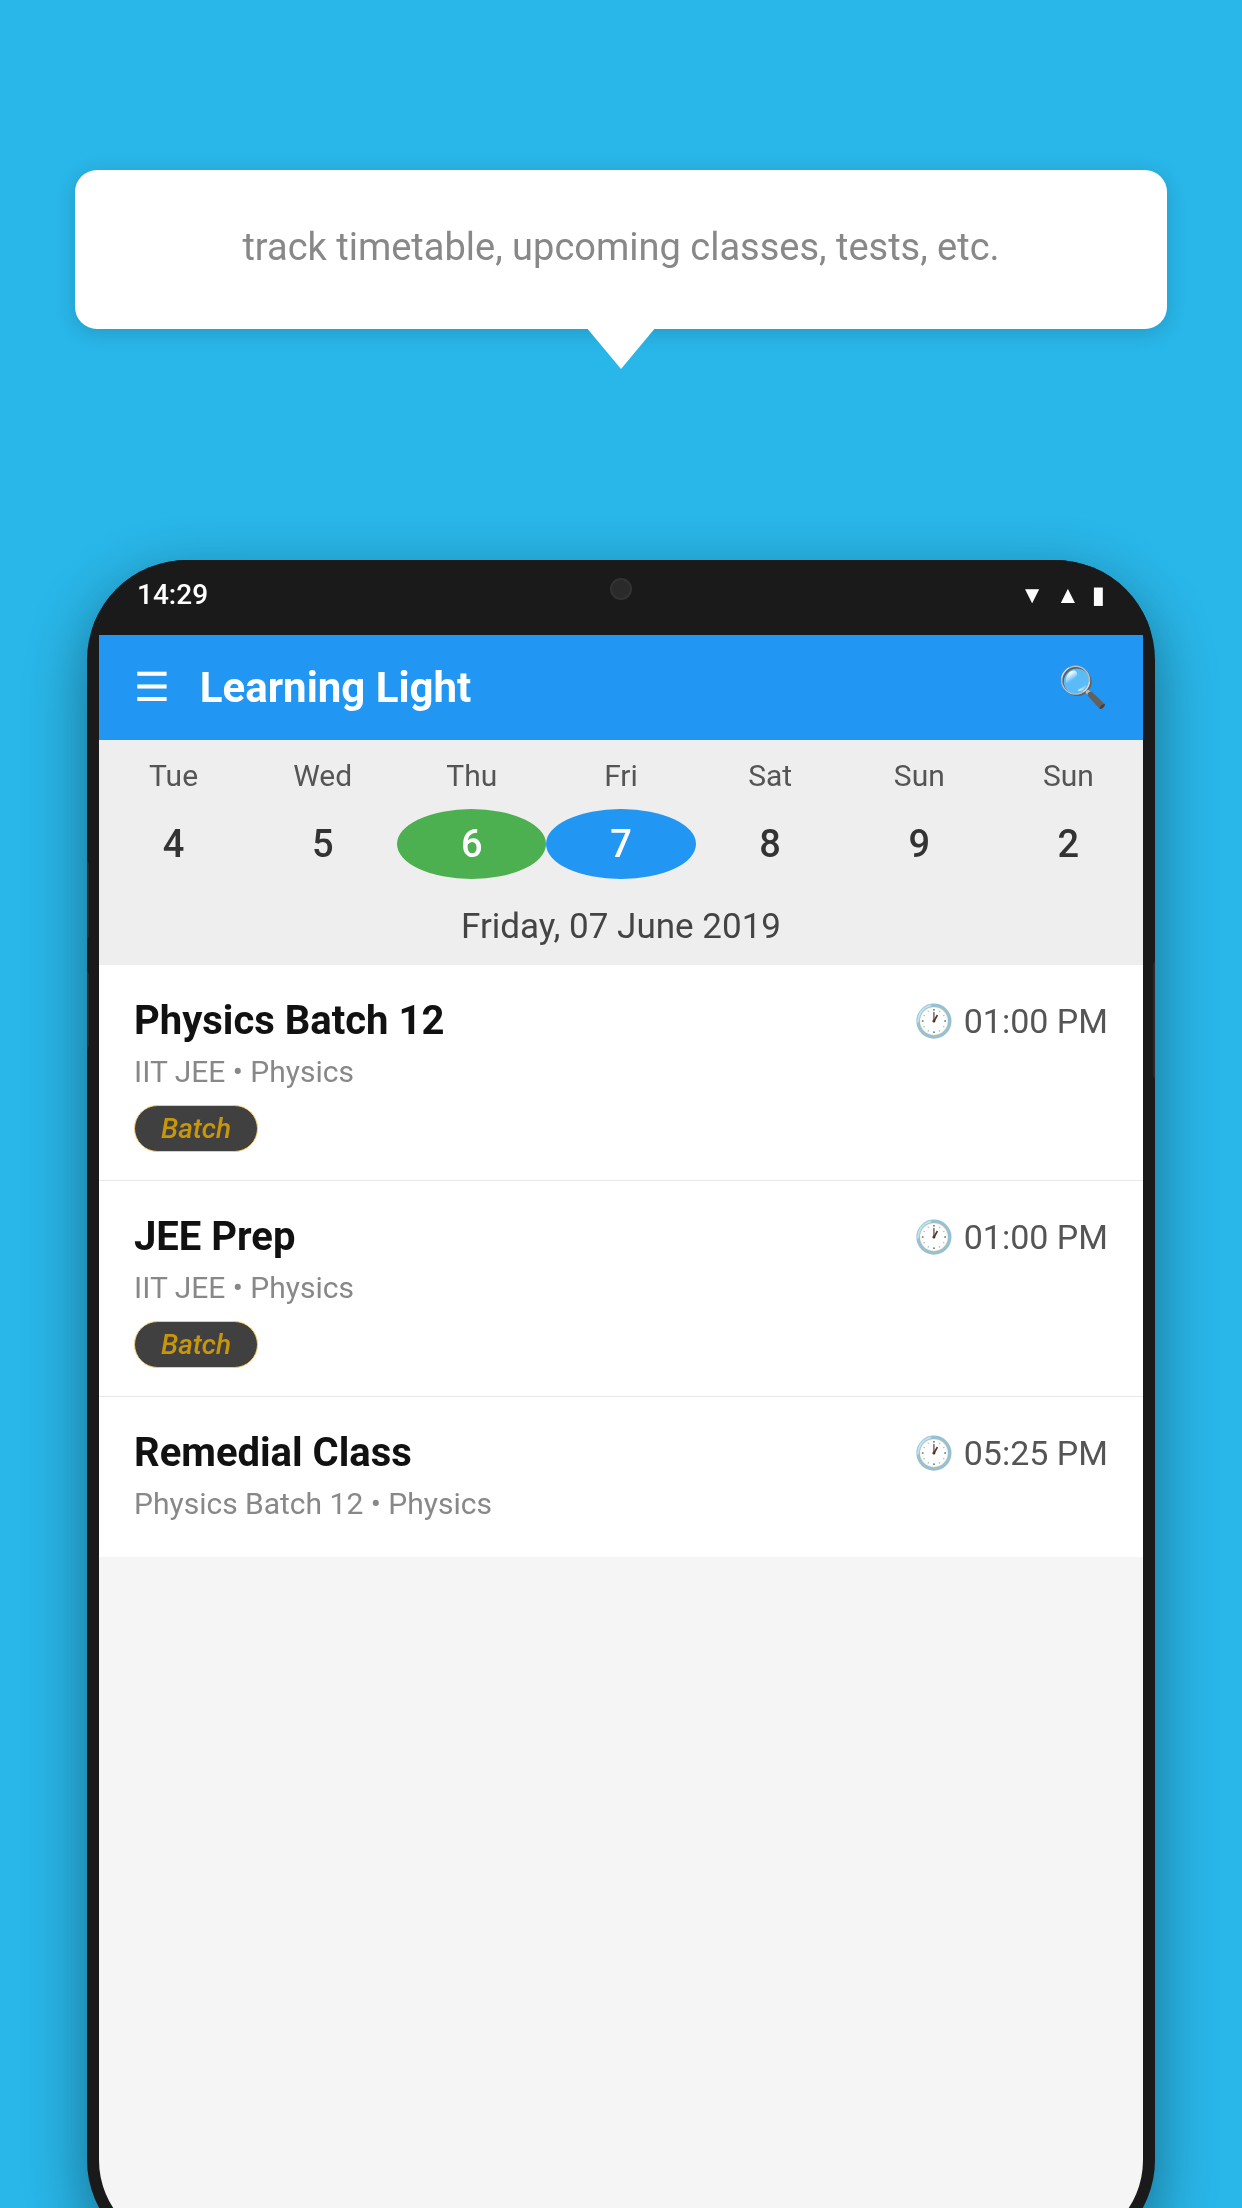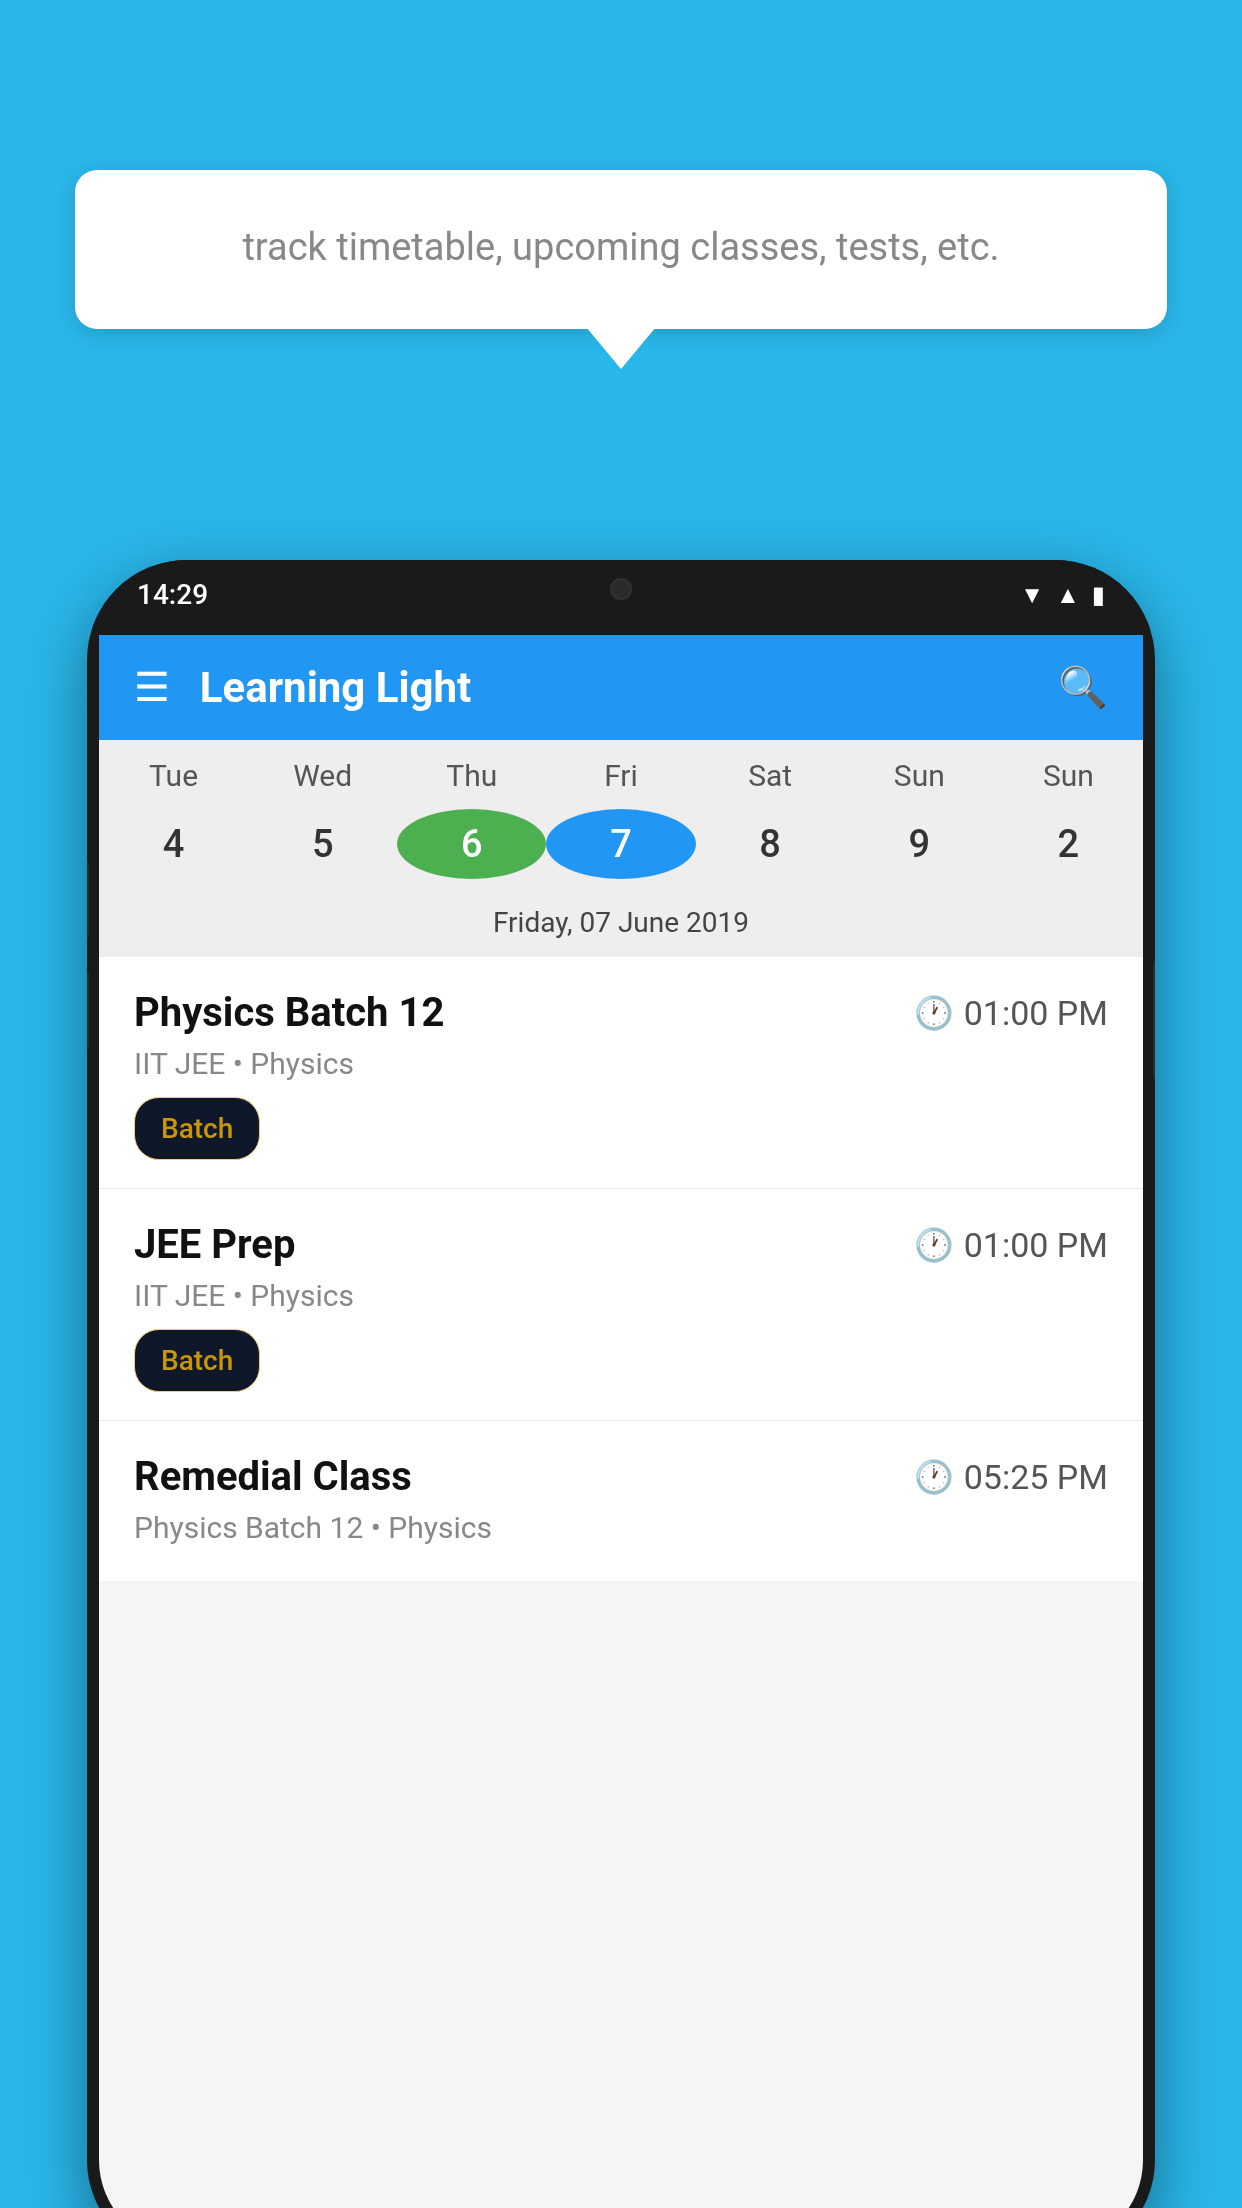--- a/index.html
+++ b/index.html
@@ -223,21 +223,21 @@
 
     .day-number-wrapper {
       flex: 1;
       display: flex;
       justify-content: center;
       align-items: center;
     }
 
     .selected-date-label {
       text-align: center;
-      font-size: 28px;
+      font-size: 35px;
       color: #444;
       padding: 10px 4px 18px;
       background: #eeeeee;
     }
 
     
     .schedule-list {
       background: white;
       flex: 1;
     }
@@ -275,27 +275,28 @@
     }
 
     .schedule-meta {
       font-size: 30px;
       color: #888;
       margin-bottom: 16px;
     }
 
     .batch-tag {
       display: inline-block;
-      background: #0f172a;
+      background: #404040;
       color: #c8960a;
       border-radius: 25px;
-      padding: 14px 26px;
+      padding: 6px 26px;
       font-size: 28px;
       font-weight: 500;
       border: 1px solid #f5d073;
+      font-style: italic;
     }
 
     .side-handle {
       position: absolute;
       right: -8px;
       top: 400px;
       width: 10px;
       height: 120px;
       background: #2a2a2a;
       border-radius: 5px;

